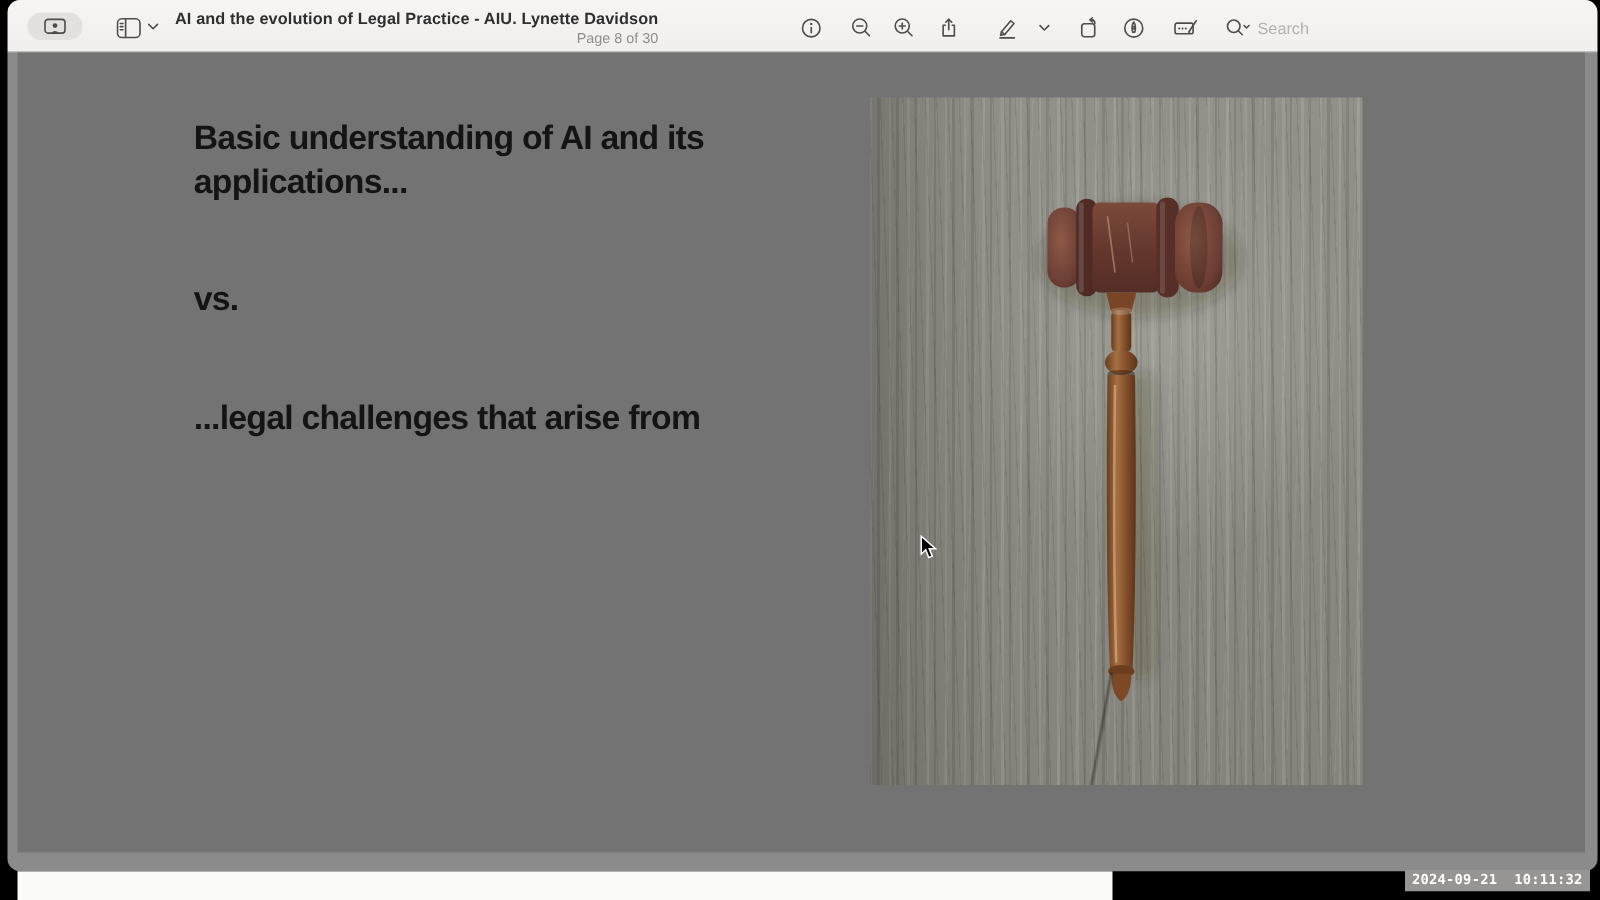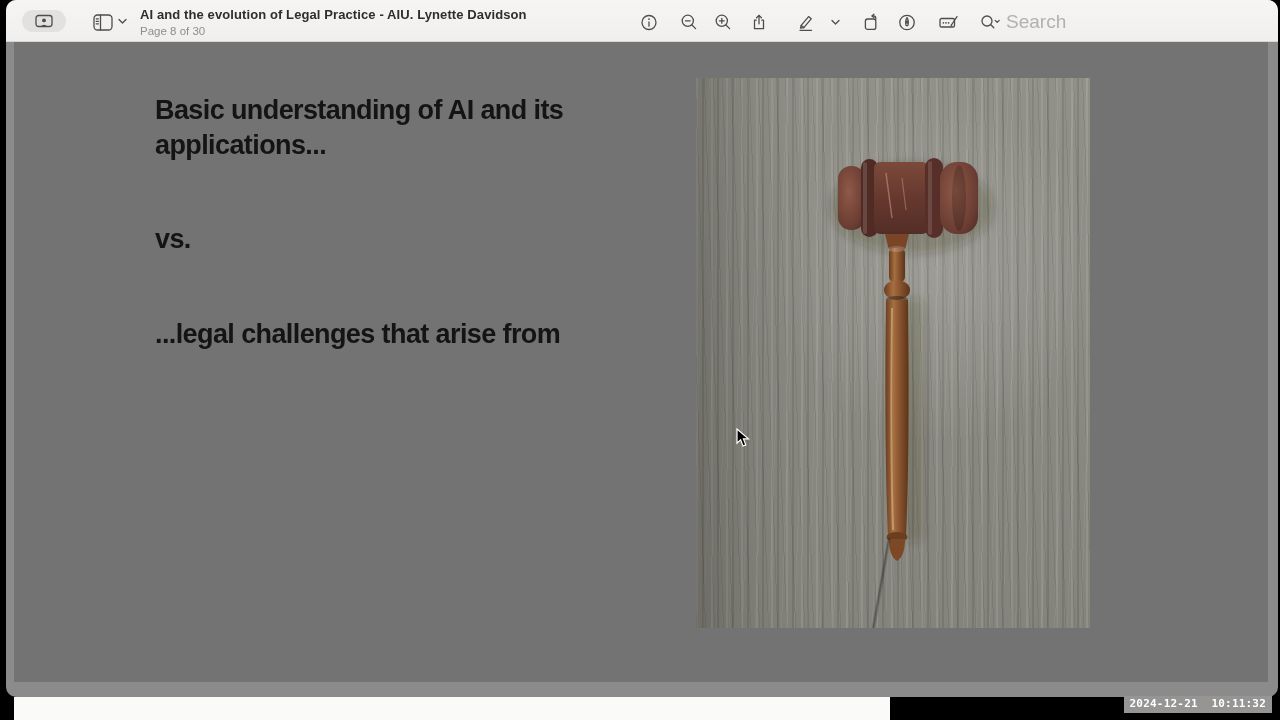--- a/index.html
+++ b/index.html
@@ -10,41 +10,41 @@
   
   .backdrop-window { position:absolute; left:14px; top:697px; width:876px; height:23px;
                      background:#fafaf9; }
 
   
   .preview-window { position:absolute; left:6px; top:0; width:1272px; height:697px;
                     background:#8b8b8b; border-radius:10px; }
 
   .titlebar { position:absolute; left:0; top:0; width:100%; height:42px;
               background:linear-gradient(#f6f5f4,#f0efee);
-              border-bottom:1px solid #d7d6d5; border-radius:10px 10px 0 0; }
+              border-bottom:1px solid #d7d6d5; border-radius:10px 10px 0 0;text-align:right; }
 
   .pill-btn { position:absolute; left:16px; top:10px; width:44px; height:22px;
               background:#e2e1e0; border-radius:11px; display:flex;
               align-items:center; justify-content:center; }
 
   .sidebar-btn { position:absolute; left:86px; top:11px; width:22px; height:22px;
                  display:flex; align-items:center; justify-content:center; }
   .sidebar-chevron { position:absolute; left:111px; top:17px; }
 
   .title-block { position:absolute; left:134px; top:7px; }
   .doc-title { font-size:13px; font-weight:bold; color:#2e2e2e; letter-spacing:0.1px; }
   .doc-page  { font-size:11.5px; color:#8f8e8d; margin-top:3px; }
 
   .icon-btn { position:absolute; top:13px; width:18px; height:18px;
               display:flex; align-items:center; justify-content:center; }
   .icon-wide { width:22px; }
 
   .search-field { position:absolute; left:974px; top:12px; width:150px; height:20px;
                   display:flex; align-items:center; gap:4px; }
-  .search-placeholder { font-size:19px; color:#b2b1b0; }
+  .search-placeholder { font-size:13px; color:#b2b1b0; }
 
   
   .doc-view { position:absolute; left:8px; top:42px; width:1254px; height:640px;
               background:#737373; overflow:hidden; }
 
   .slide-line { position:absolute; font-weight:bold; font-size:27px; line-height:35px;
                 color:#141414; letter-spacing:-0.6px; white-space:pre; }
 
   
   .slide-image { position:absolute; left:682px; top:36px; width:394px; height:550px;
@@ -291,15 +291,15 @@
 
       <span class="cursor">
         <svg width="14" height="20" viewBox="0 0 14 20">
           <path d="M1 1 L1 15.2 L4.6 11.8 L7 18 L9.8 16.9 L7.4 10.9 L12.4 10.9 Z" fill="#000" stroke="#fff" stroke-width="1.2"></path>
         </svg>
       </span>
     </div>
   </div>
 
 
-  <div class="timestamp">2024-12-21  10:11:32</div>
+  <div class="timestamp">2024-09-21  10:11:32</div>
 
 </div>
 
 </body></html>

